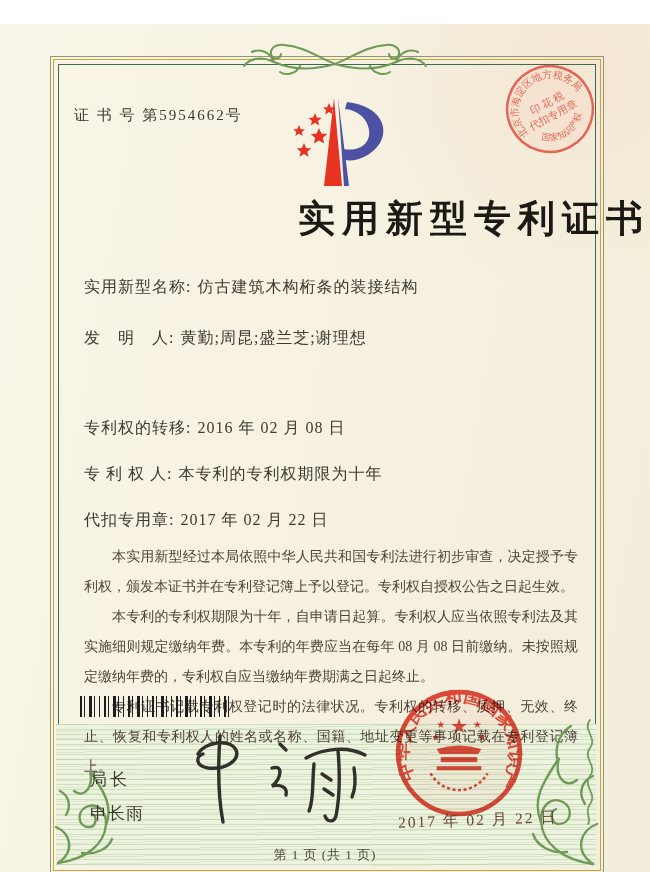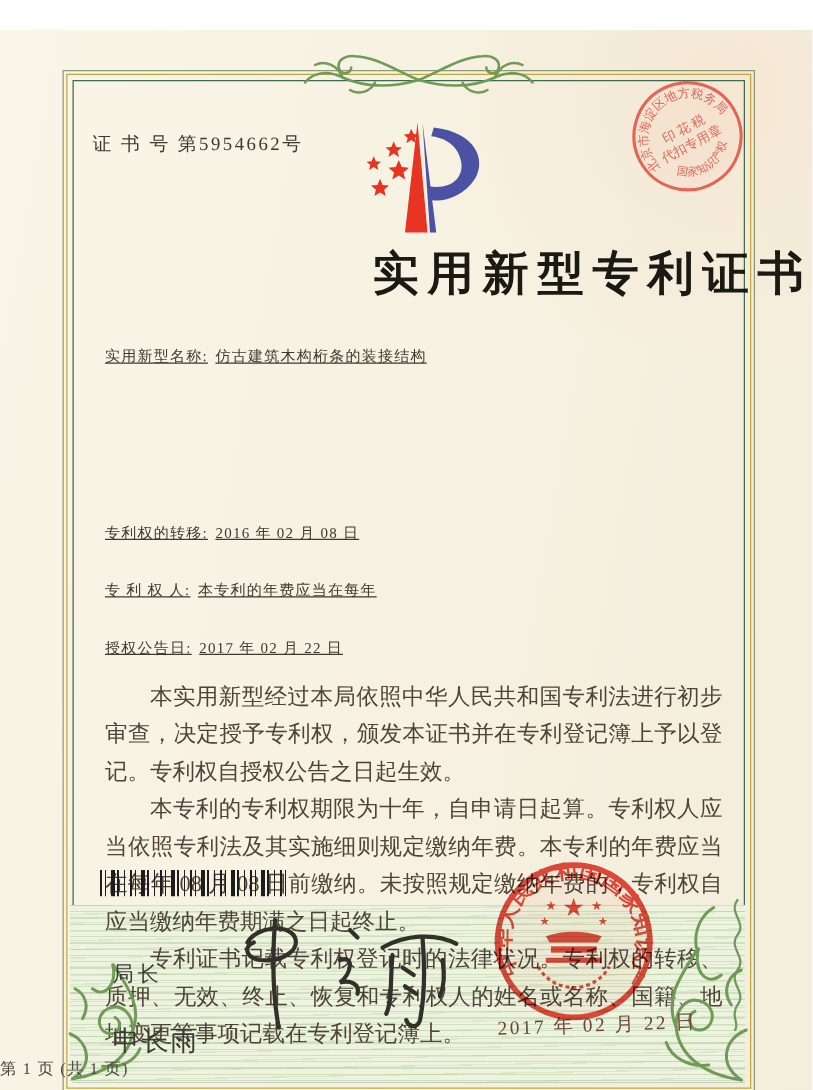--- a/index.html
+++ b/index.html
@@ -19,51 +19,51 @@
   .frame-green{position:absolute;inset:4px;border:1px solid #3e6b50;}
   
   .cert-no{position:absolute;left:74px;top:82px;font-size:15px;letter-spacing:2px;color:#3a382f;}
   
   .logo{position:absolute;left:283px;top:70px;}
   
   .tax-stamp{position:absolute;left:503px;top:38px;width:94px;height:94px;transform:rotate(-28deg);opacity:.82;}
   
   .title{position:absolute;left:0;right:0;top:170px;text-align:right;font-size:37px;font-weight:bold;letter-spacing:7px;color:#1b1914;}
   
-  .field{position:absolute;left:84px;width:500px;font-size:12px;color:#3d3a31;letter-spacing:1px;text-decoration:underline;}
+  .field{position:absolute;left:84px;width:500px;font-size:16px;color:#3d3a31;letter-spacing:1px;}
   .field .val{margin-left:6px;}
   
-  .body-text{position:absolute;left:84px;top:518px;width:494px;font-size:18px;line-height:30px;color:#4e4338;text-align:justify;}
+  .body-text{position:absolute;left:84px;top:518px;width:494px;font-size:14px;line-height:30px;color:#4e4338;text-align:justify;}
   .body-text p{margin:0;text-indent:2em;}
   
   .barcode{position:absolute;left:80px;top:672px;width:152px;height:21px;
     background:repeating-linear-gradient(90deg,
       #1d1d1d 0 2px,transparent 2px 4px,#1d1d1d 4px 5px,transparent 5px 9px,
       #1d1d1d 9px 12px,transparent 12px 14px,#1d1d1d 14px 15px,transparent 15px 19px,
       #1d1d1d 19px 20px,transparent 20px 24px);}
   
   .band{position:absolute;left:56px;top:700px;width:540px;height:142px;
     background:
       repeating-linear-gradient(180deg, rgba(139,178,117,.30) 0 1px, rgba(0,0,0,0) 1px 5px),
       repeating-linear-gradient(179deg, rgba(139,178,117,.18) 0 1px, rgba(0,0,0,0) 1px 7px),
       #edf3df;}
   
   .sig-post{position:absolute;left:90px;top:744px;font-size:17px;color:#3c3a33;letter-spacing:3px;font-family:Liberation Sans, sans-serif;}
-  .sig-name{position:absolute;left:90px;top:794px;font-size:22px;color:#3c3a33;letter-spacing:1px;font-family:Liberation Serif, serif;}
+  .sig-name{position:absolute;left:90px;top:778px;font-size:17px;color:#3c3a33;letter-spacing:1px;font-family:Liberation Serif, serif;}
   .signature{position:absolute;left:168px;top:700px;}
   
   .seal{position:absolute;left:392px;top:662px;width:134px;height:134px;opacity:.88;mix-blend-mode:multiply;}
   .seal-date{position:absolute;left:398px;top:786px;font-size:15.5px;letter-spacing:2px;color:#6a4638;transform:rotate(-2deg);}
   
   .garland{position:absolute;left:240px;top:14px;}
   .fl-bl{position:absolute;left:52px;top:733px;}
   .fl-br{position:absolute;left:497px;top:698px;transform:scaleX(-1);}
   .edge-curl{position:absolute;left:578px;top:692px;}
   
-  .footer{position:absolute;left:0;right:0;top:822px;font-size:13px;color:#49483e;letter-spacing:1px;}
+  .footer{position:absolute;left:0;right:0;top:822px;text-align:center;font-size:13px;color:#49483e;letter-spacing:1px;}
   .stamp-txt{fill:#e0493a;font-family:"Liberation Serif","DejaVu Serif",serif;}
   .seal-red{fill:#e23325;}
 </style>
 </head>
 <body>
 
 <div class="paper">
 
   <div class="frame">
     <div class="frame-gold">
@@ -114,28 +114,31 @@
     </text>
     <text class="stamp-txt" x="45" y="42" font-size="10" text-anchor="middle">印 花 税</text>
     <text class="stamp-txt" x="45" y="55" font-size="10" text-anchor="middle">代扣专用章</text>
   </svg>
 
   <div class="title">实用新型专利证书</div>
 
   <div class="field" style="top:253px">
     <span>实用新型名称:</span><span class="val">仿古建筑木构桁条的装接结构</span>
   </div>
+  <div class="field" style="top:304px">
+    <span>发　明　人:</span><span class="val">黄勤;周昆;盛兰芝;谢理想</span>
+  </div>
   <div class="field" style="top:394px">
     <span>专利权的转移:</span><span class="val">2016 年 02 月 08 日</span>
   </div>
   <div class="field" style="top:440px">
-    <span>专 利 权 人:</span><span class="val">本专利的年费应当在每年</span>
+    <span>专 利 权 人:</span><span class="val">本专利的专利权期限为十年</span>
   </div>
   <div class="field" style="top:486px">
-    <span>授权公告日:</span><span class="val">2017 年 02 月 22 日</span>
+    <span>代扣专用章:</span><span class="val">2017 年 02 月 22 日</span>
   </div>
 
   <div class="body-text">
     <p>本实用新型经过本局依照中华人民共和国专利法进行初步审查，决定授予专利权，颁发本证书并在专利登记簿上予以登记。专利权自授权公告之日起生效。</p>
     <p>本专利的专利权期限为十年，自申请日起算。专利权人应当依照专利法及其实施细则规定缴纳年费。本专利的年费应当在每年 08 月 08 日前缴纳。未按照规定缴纳年费的，专利权自应当缴纳年费期满之日起终止。</p>
     <p>专利证书记载专利权登记时的法律状况。专利权的转移、质押、无效、终止、恢复和专利权人的姓名或名称、国籍、地址变更等事项记载在专利登记簿上。</p>
   </div>
 
   <div class="barcode"></div>
 

